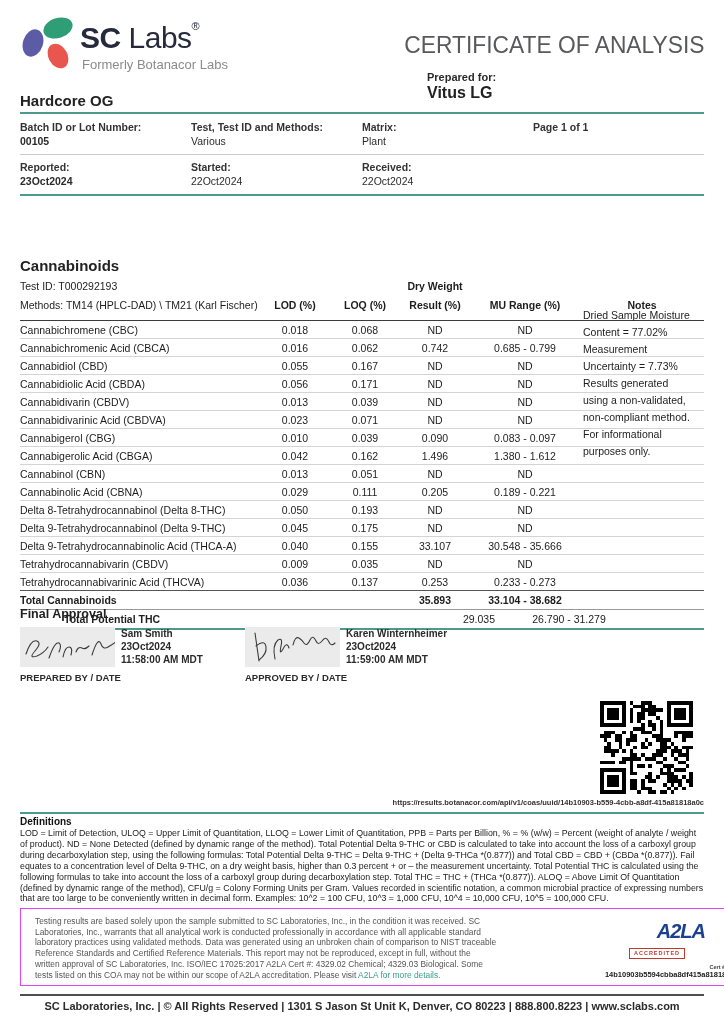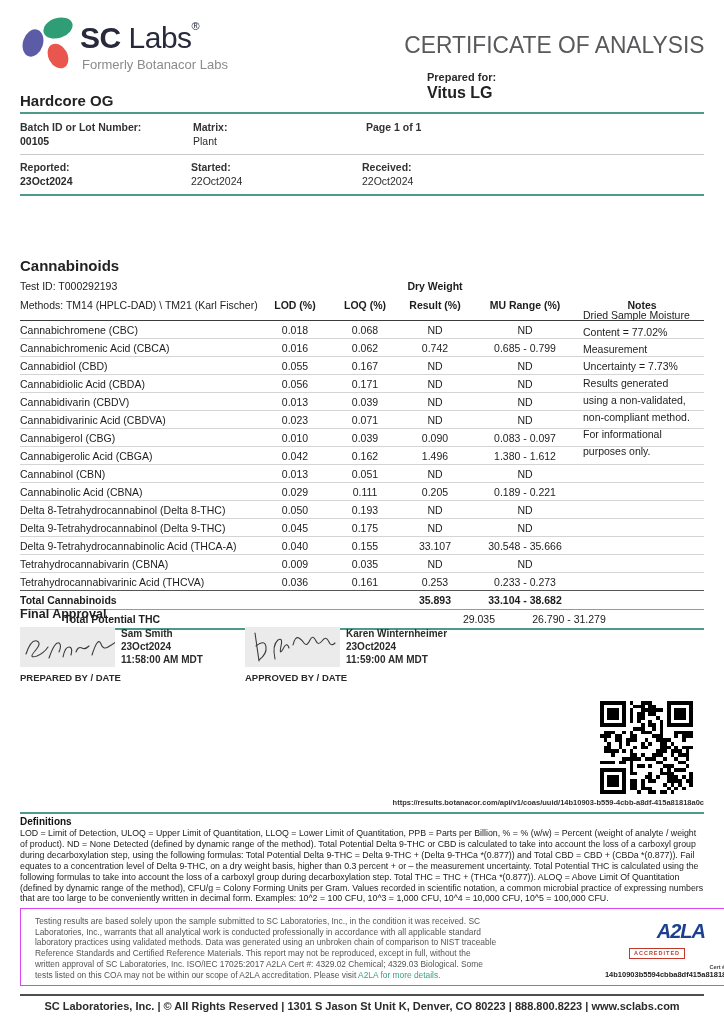--- a/index.html
+++ b/index.html
@@ -112,20 +112,24 @@
 <div id="sample-name" class="abs">Hardcore OG</div>
 <div id="teal-line-1" class="abs teal-line"></div>
 
 <div id="info-rows" class="abs">
     <div class="info-row">
       <div class="info-cell">
         <div class="info-label">Batch ID or Lot Number:</div>
         <div class="info-value bold">00105</div>
       </div>
       <div class="info-cell">
+        <div class="info-label">Test, Test ID and Methods:</div>
+        <div class="info-value">Various</div>
+      </div>
+      <div class="info-cell">
         <div class="info-label">Matrix:</div>
         <div class="info-value">Plant</div>
       </div>
       <div class="info-cell">
         <div class="info-label">Page 1 of 1</div>
         <div class="info-value"></div>
       </div>
     </div>
     <div class="info-row last">
       <div class="info-cell">
@@ -253,30 +257,30 @@
         <div class="c-mu">ND</div>
       </div>
       <div class="cmp-row">
         <div class="c-name">Delta 9-Tetrahydrocannabinolic Acid (THCA-A)</div>
         <div class="c-num">0.040</div>
         <div class="c-num">0.155</div>
         <div class="c-num">33.107</div>
         <div class="c-mu">30.548 - 35.666</div>
       </div>
       <div class="cmp-row">
-        <div class="c-name">Tetrahydrocannabivarin (CBNA)</div>
+        <div class="c-name">Tetrahydrocannabivarin (CBDV)</div>
         <div class="c-num">0.009</div>
         <div class="c-num">0.035</div>
         <div class="c-num">ND</div>
         <div class="c-mu">ND</div>
       </div>
       <div class="cmp-row last-compound">
         <div class="c-name">Tetrahydrocannabivarinic Acid (THCVA)</div>
         <div class="c-num">0.036</div>
-        <div class="c-num">0.161</div>
+        <div class="c-num">0.137</div>
         <div class="c-num">0.253</div>
         <div class="c-mu">0.233 - 0.273</div>
       </div>
       <div class="cmp-row total-row bold">
         <div class="c-name">Total Cannabinoids</div>
         <div class="c-num"></div>
         <div class="c-num"></div>
         <div class="c-num">35.893</div>
         <div class="c-mu">33.104 - 38.682</div>
       </div>

